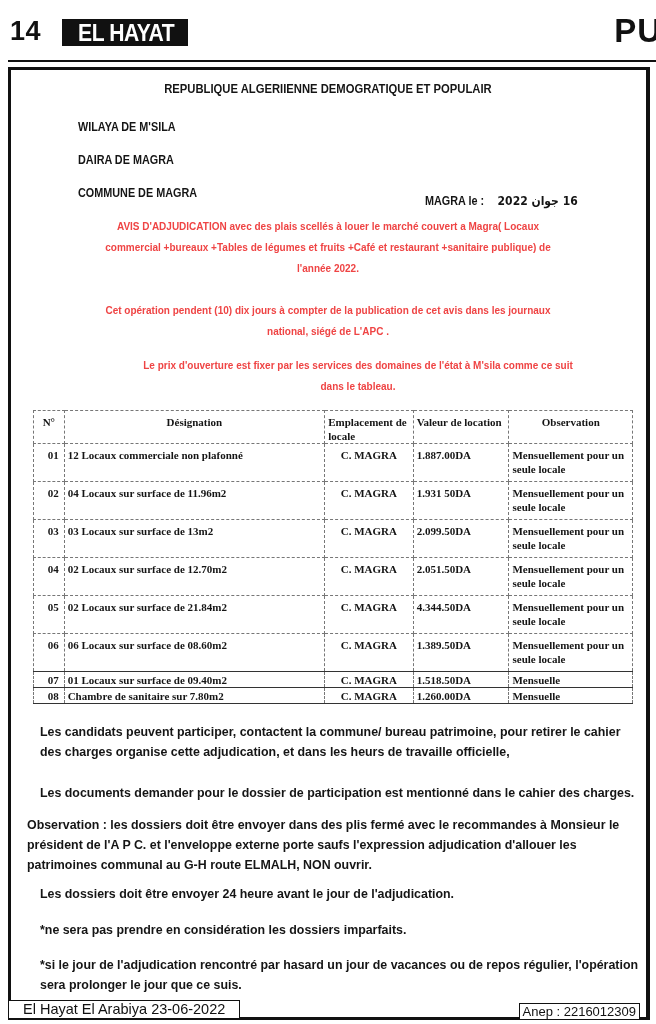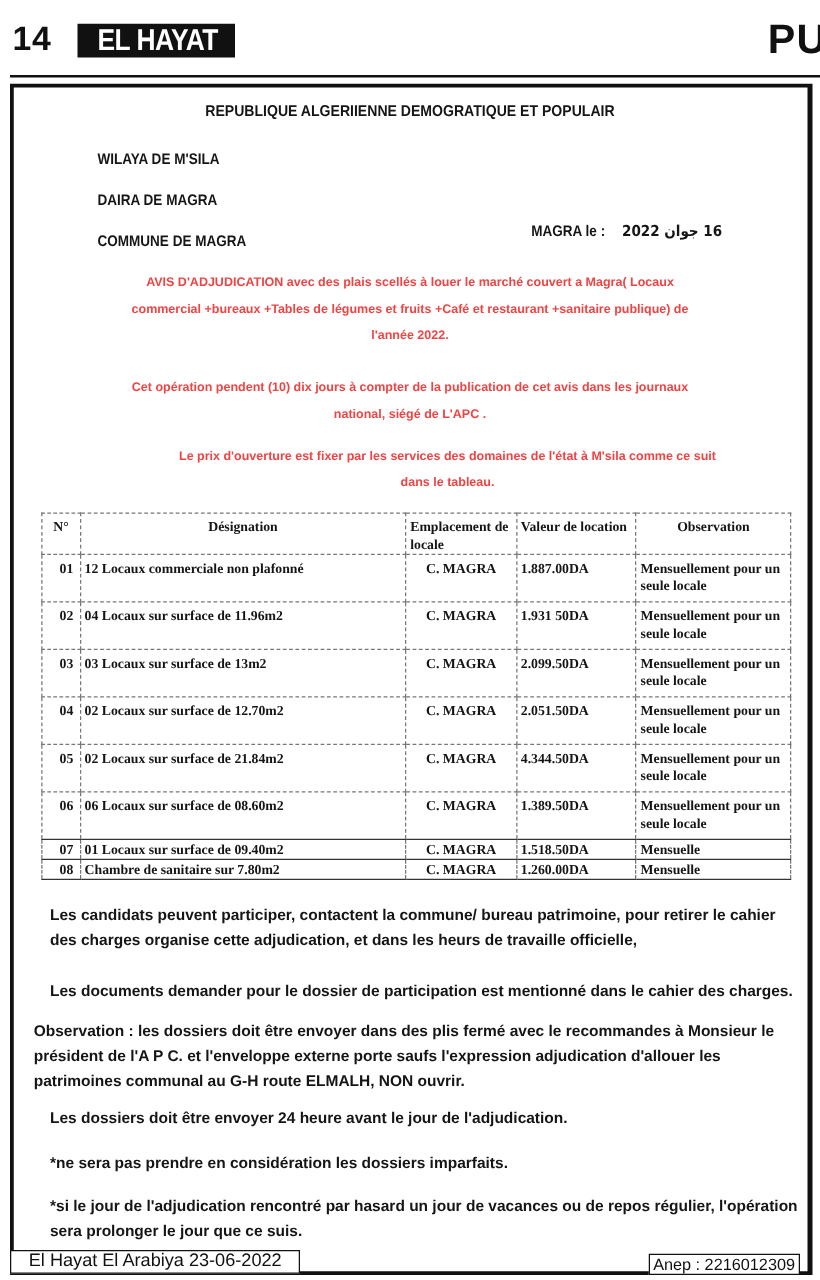--- a/index.html
+++ b/index.html
@@ -14,21 +14,21 @@
 
     .ad-frame { position: absolute; left: 8px; top: 67px; width: 642px; height: 953px; border: 3px solid #111; box-sizing: border-box; border-right-width: 4px; }
 
     .doc { position: absolute; left: 0; top: 0; width: 641px; height: 1024px; font-family: "Liberation Sans", sans-serif; font-weight: bold; }
 
     .title { position: absolute; left: 0; width: 656px; top: 82px; text-align: center; font-size: 12.5px; color: #151515; }
     .title span { display: inline-block; transform: scaleX(0.9); }
 
     .left-line { position: absolute; left: 40px; font-size: 12.3px; color: #151515; margin-left: 38px; }
     .left-line span { display: inline-block; transform: scaleX(0.88); transform-origin: left center; }
-    .date-line { position: absolute; left: 425px; top: 178px; font-size: 12.3px; color: #151515; white-space: nowrap; }
+    .date-line { position: absolute; left: 425px; top: 194px; font-size: 12.3px; color: #151515; white-space: nowrap; }
     .date-line span { display: inline-block; }
     .date-label { transform: scaleX(0.88); transform-origin: left center; }
     .date-value { font-family: "DejaVu Sans Condensed", "DejaVu Sans", sans-serif; font-size: 12px; margin-left: 2px; direction: rtl; unicode-bidi: plaintext; }
 
     .center-para { position: absolute; left: 30px; width: 596px; text-align: center; font-size: 10px; line-height: 21px; color: #ef4444; }
     .center-para span { display: inline-block; }
 
     .body-para { position: absolute; left: 40px; width: 600px; font-size: 12.4px; line-height: 20px; color: #151515; }
 
     table.prices { position: absolute; left: 33px; top: 410px; width: 600px; border-collapse: collapse; font-family: "Liberation Serif", serif; font-weight: bold; font-size: 11px; color: #151515; }

